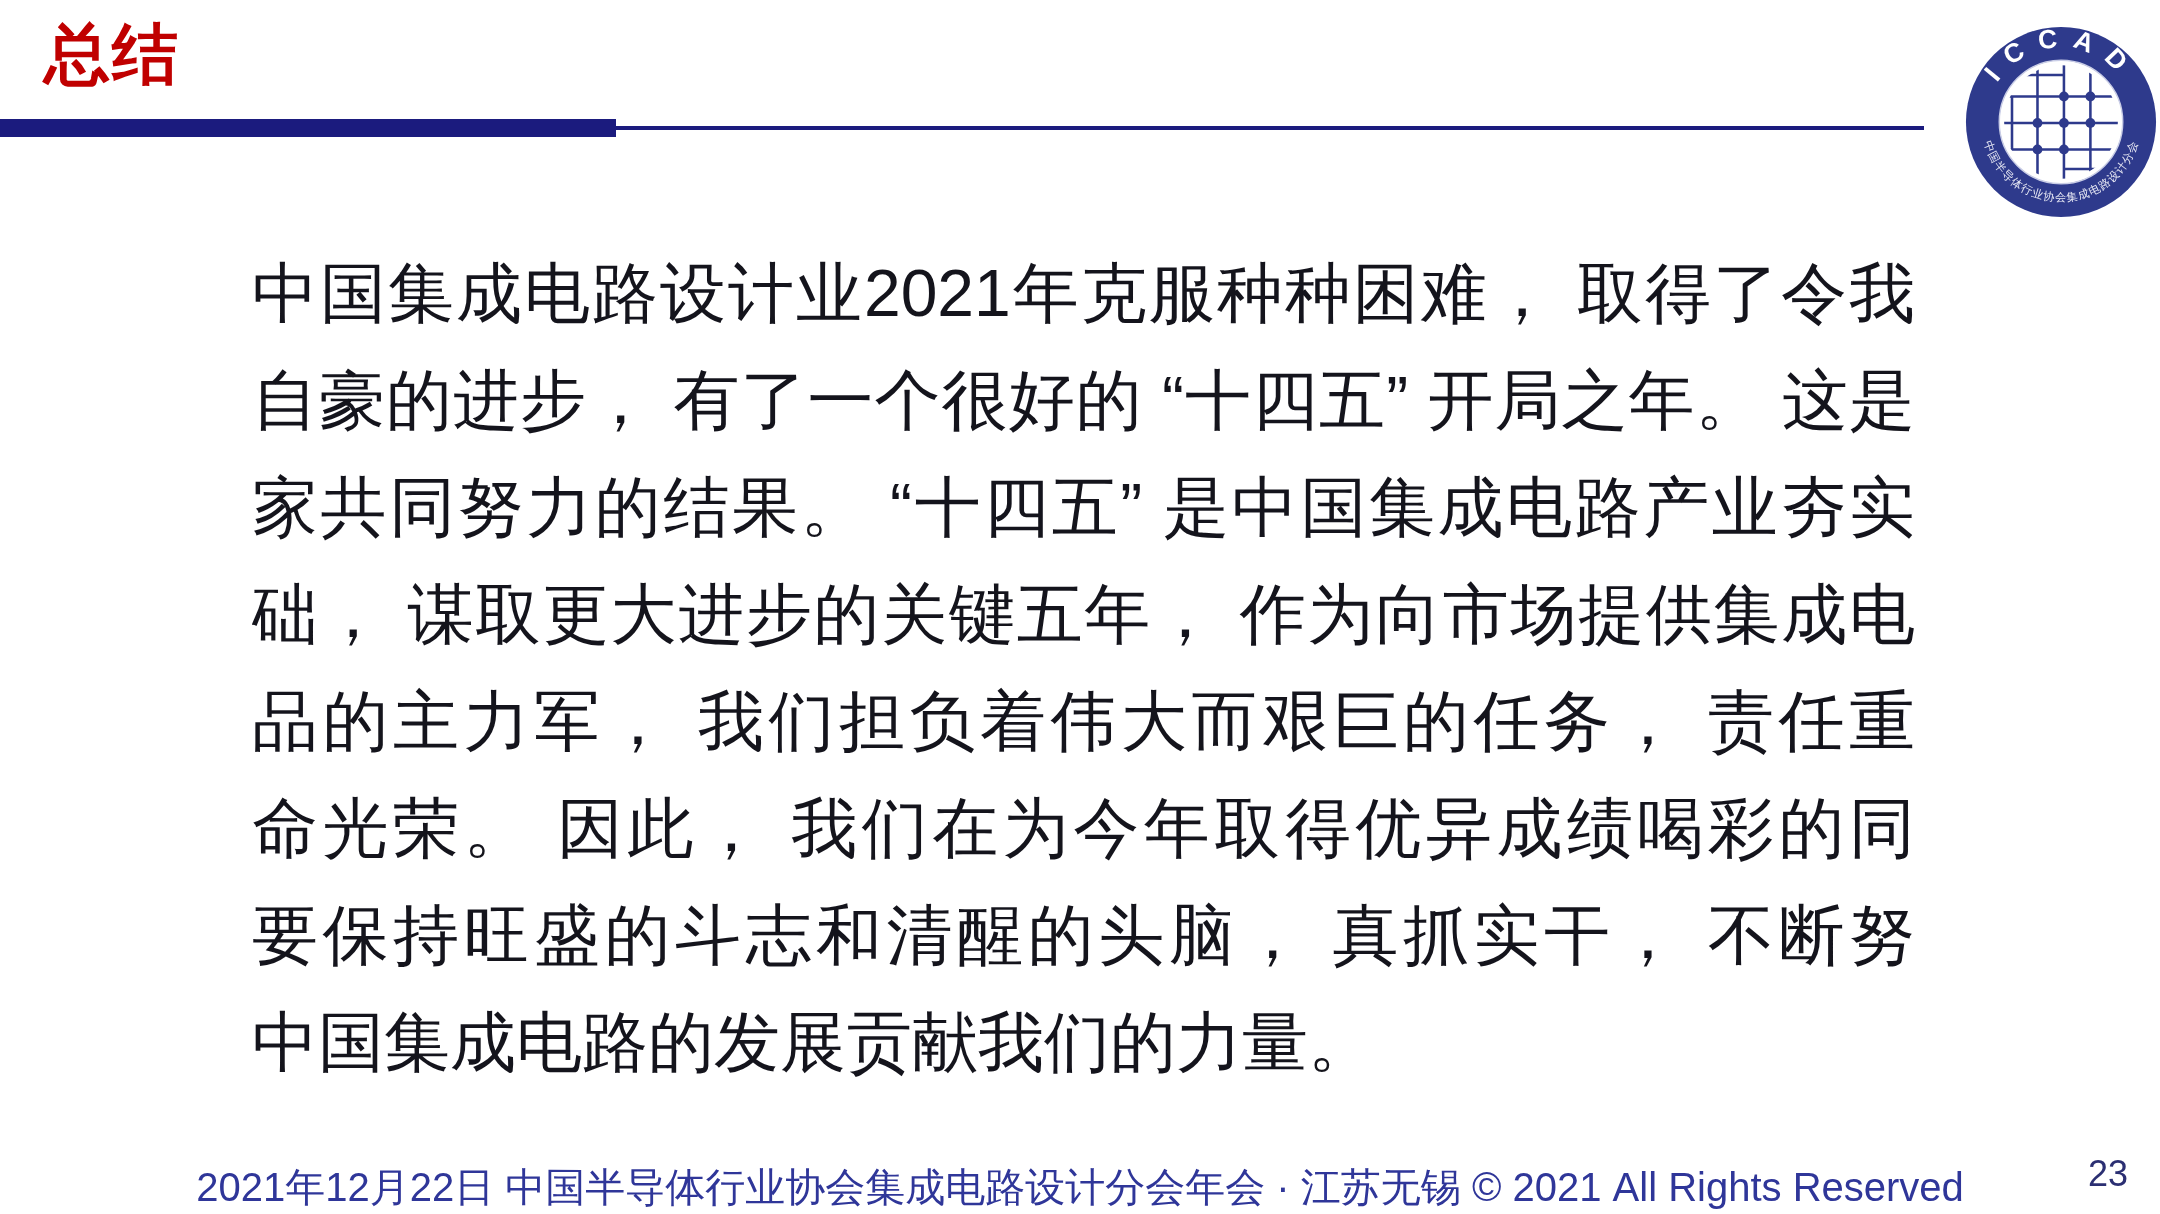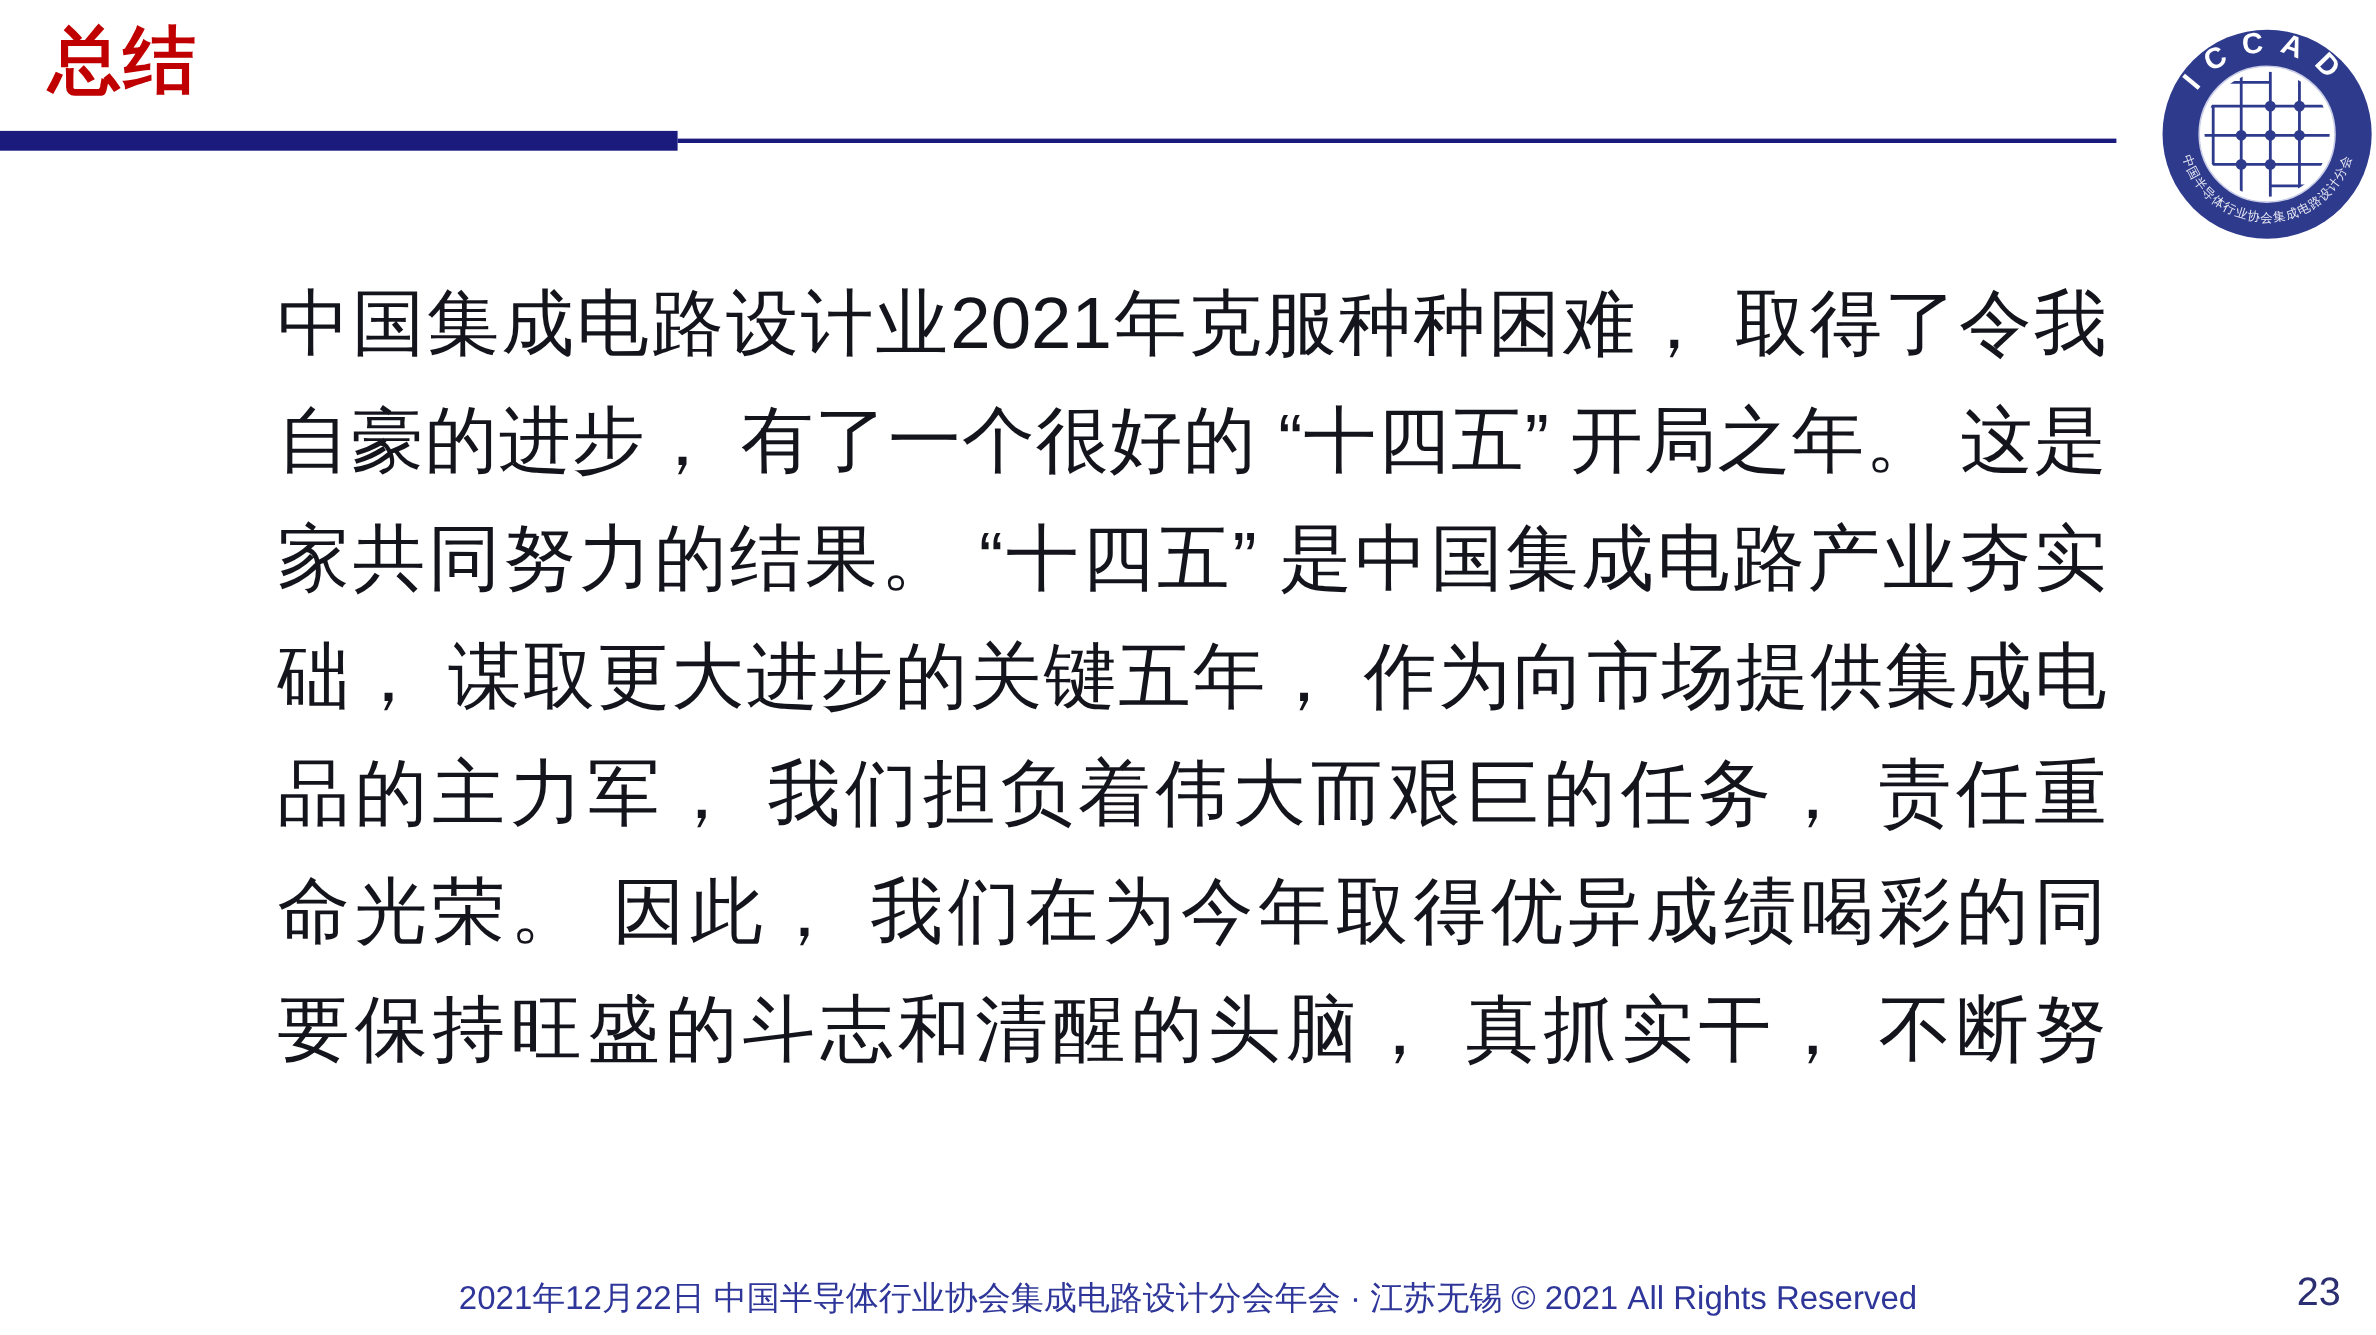--- a/index.html
+++ b/index.html
@@ -28,21 +28,21 @@
     position:absolute; left:252px; top:240px; width:1663px;
     color:#14141C; font-size:66px; line-height:107px;
   }
   .body-line{
     text-align:justify; text-align-last:justify;
     white-space:normal; height:107px; overflow:hidden;
   }
   .body-line.last{ text-align-last:left; }
   .footer{
     position:absolute; left:0; top:1160px; width:2160px;
-    text-align:center; font-size:30px; color:#2F3699;
+    text-align:center; font-size:40px; color:#2F3699;
   }
   .page-number{
     position:absolute; left:2078px; top:1153px; width:60px;
     font-size:36px; color:#2B2F72; text-align:center;
   }
 </style>
 </head>
 <body>
 
 <div class="slide">
@@ -93,19 +93,20 @@
   </div>
 
   <div class="body-text">
     <div class="body-line">中国集成电路设计业2021年克服种种困难， 取得了令我们</div>
     <div class="body-line">自豪的进步， 有了一个很好的 “十四五” 开局之年。 这是大</div>
     <div class="body-line">家共同努力的结果。 “十四五” 是中国集成电路产业夯实基</div>
     <div class="body-line">础， 谋取更大进步的关键五年， 作为向市场提供集成电路产</div>
     <div class="body-line">品的主力军， 我们担负着伟大而艰巨的任务， 责任重大、 使</div>
     <div class="body-line">命光荣。 因此， 我们在为今年取得优异成绩喝彩的同时， 更</div>
     <div class="body-line">要保持旺盛的斗志和清醒的头脑， 真抓实干， 不断努力， 为</div>
+    <div class="body-line last">中国集成电路的发展贡献我们的力量。</div>
   </div>
 
   <div class="footer">2021年12月22日 中国半导体行业协会集成电路设计分会年会 · 江苏无锡 © 2021 All Rights Reserved</div>
 
   <div class="page-number">23</div>
 
 </div>
 
 </body></html>

